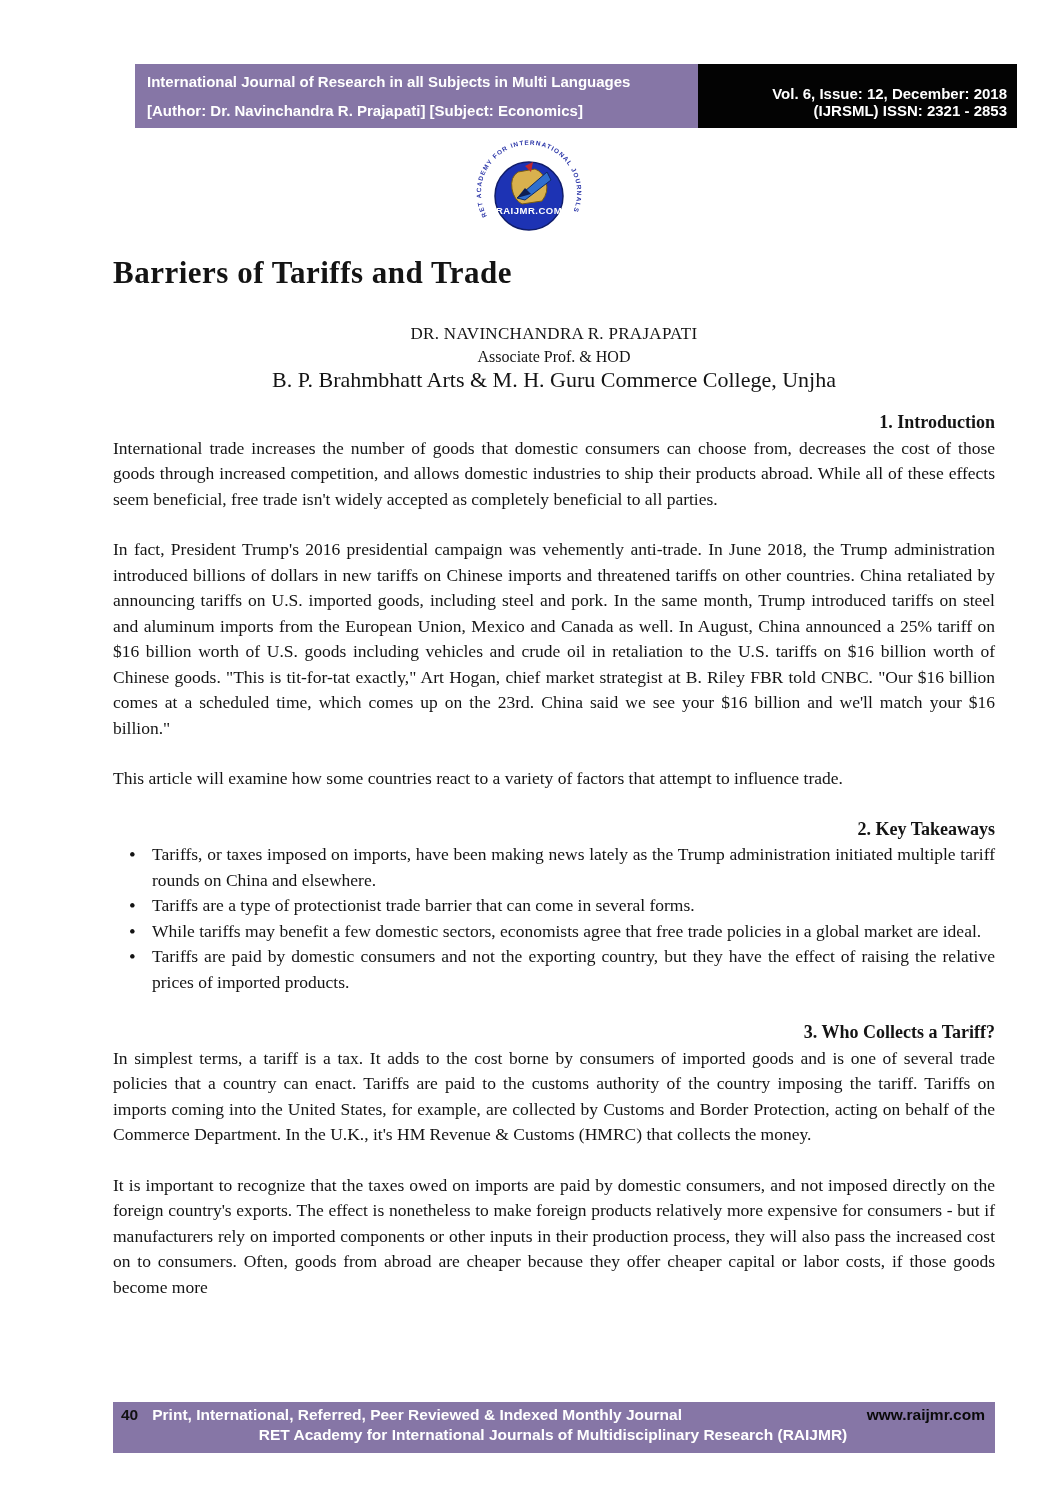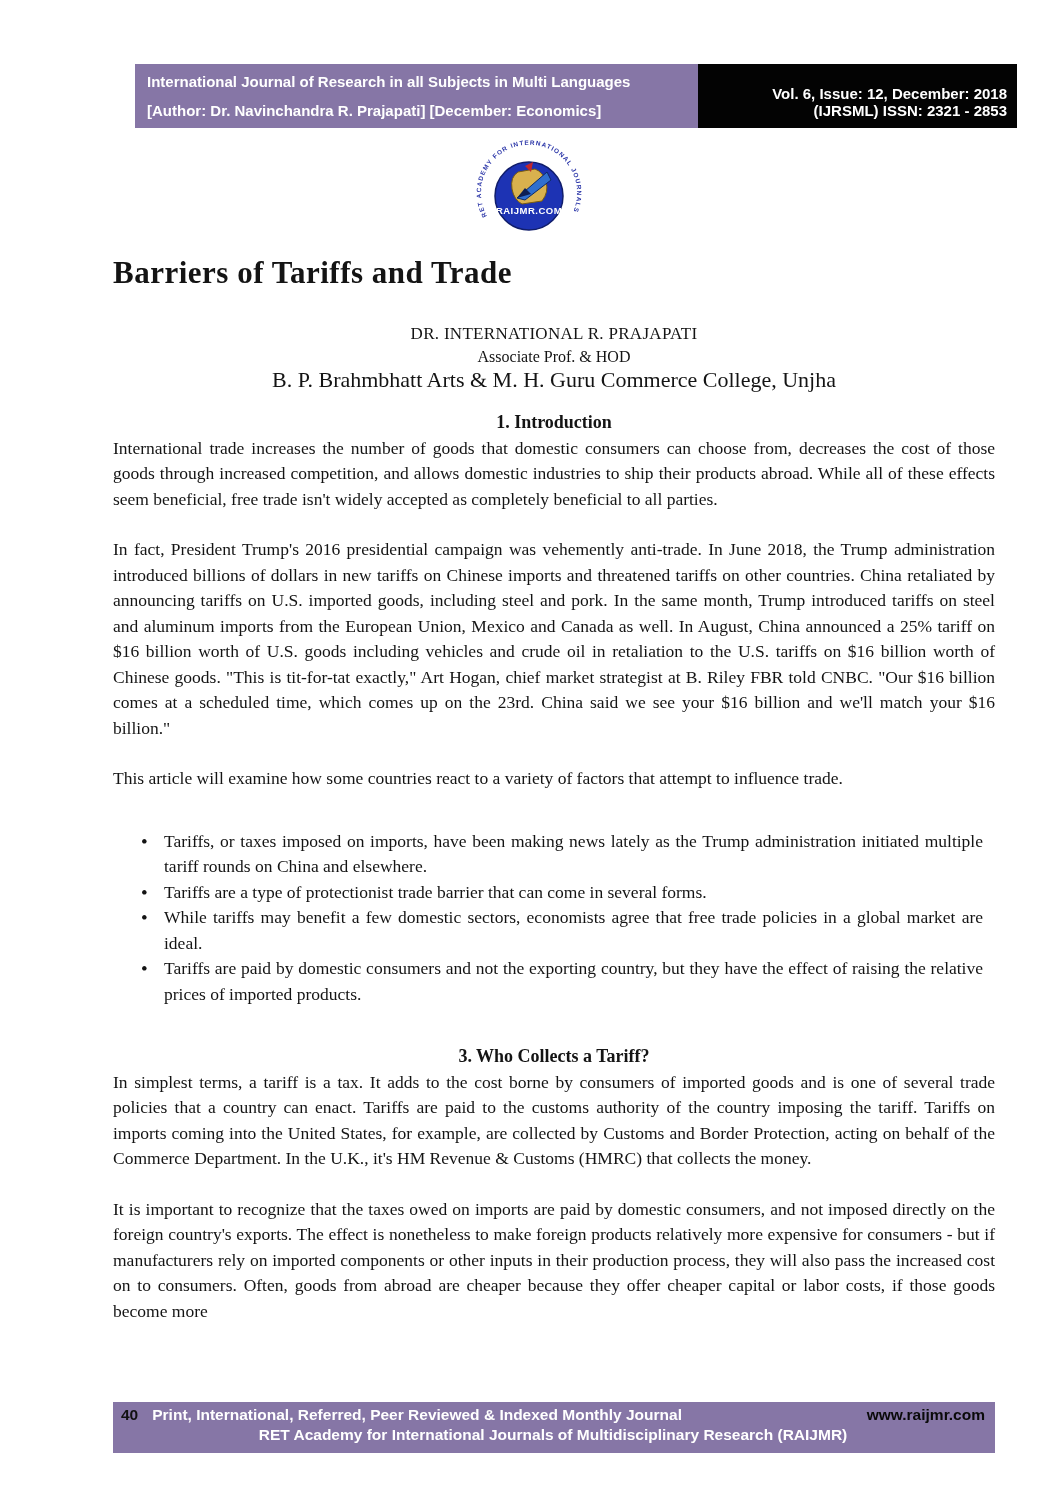--- a/index.html
+++ b/index.html
@@ -72,27 +72,27 @@
   .content {
     position: absolute;
     top: 410px; left: 113px; width: 882px;
     font-size: 17.5px;
     line-height: 25.5px;
     text-align: justify;
   }
   .sec-heading {
     font-weight: bold;
     font-size: 18px;
-    text-align: center;
+    text-align: right;
   }
   .para { margin-bottom: 0; font-family: Liberation Serif, serif; }
   .gap  { height: 25px; }
   ul.takeaways {
     list-style: none;
-    margin: 12px;
+    margin: 0;
   }
   ul.takeaways li {
     position: relative;
     padding-left: 39px;
   }
   ul.takeaways li::before {
     content: "•";
     position: absolute;
     left: 16px; top: 0;
     font-size: 19px;
@@ -119,21 +119,21 @@
   svg .sitetext { font-family: "Liberation Sans", sans-serif; font-size: 9.5px; font-weight: bold; fill: #ffffff; letter-spacing: .5px; }
 </style>
 </head>
 <body>
 
 <div class="page">
 
   <div class="header">
     <div class="header-left">
       <div>International Journal of Research in all Subjects in Multi Languages</div>
-      <div>[Author: Dr. Navinchandra R. Prajapati] [December: Economics]</div>
+      <div>[Author: Dr. Navinchandra R. Prajapati] [Subject: Economics]</div>
     </div>
     <div class="header-right">
       <div>Vol. 6, Issue: 12, December: 2018</div>
       <div>(IJRSML)  ISSN: 2321 - 2853</div>
     </div>
   </div>
 
   <div class="logo-wrap">
     <svg width="112" height="108" viewBox="0 0 112 108">
       <defs>
@@ -146,35 +146,36 @@
       <path d="M45,36 q-8,5 -6,17 q2,11 10,15 l20,-3 q7,-9 4,-19 q-3,-10 -11,-13 z" fill="#d9b14e" stroke="#7a5c10" stroke-width="1"></path>
       <path d="M44,62 L74,36 L78,44 L52,64 Z" fill="#2f6fd0" stroke="#0d2a66" stroke-width="1"></path>
       <path d="M44,62 L58,58 L52,52 Z" fill="#0d1f55"></path>
       <path d="M52,30 L60,26 L58,36 Z" fill="#c0272d"></path>
       <text x="56" y="78" text-anchor="middle" class="sitetext">RAIJMR.COM</text>
     </svg>
   </div>
 
   <h1 class="article-title">Barriers of Tariffs and Trade</h1>
   <div class="byline">
-    <div class="author">DR. INTERNATIONAL R. PRAJAPATI</div>
+    <div class="author">DR. NAVINCHANDRA R. PRAJAPATI</div>
     <div class="role">Associate Prof. &amp; HOD</div>
     <div class="affil">B. P. Brahmbhatt Arts &amp; M. H. Guru Commerce College, Unjha</div>
   </div>
 
   <div class="content">
 
     <div class="sec-heading">1. Introduction</div>
     <p class="para">International trade increases the number of goods that domestic consumers can choose from, decreases the cost of those goods through increased competition, and allows domestic industries to ship their products abroad. While all of these effects seem beneficial, free trade isn't widely accepted as completely beneficial to all parties.</p>
     <div class="gap"></div>
     <p class="para">In fact, President Trump's 2016 presidential campaign was vehemently anti-trade. In June 2018, the Trump administration introduced billions of dollars in new tariffs on Chinese imports and threatened tariffs on other countries. China retaliated by announcing tariffs on U.S. imported goods, including steel and pork. In the same month, Trump introduced tariffs on steel and aluminum imports from the European Union, Mexico and Canada as well. In August, China announced a 25% tariff on $16 billion worth of U.S. goods including vehicles and crude oil in retaliation to the U.S. tariffs on $16 billion worth of Chinese goods. "This is tit-for-tat exactly," Art Hogan, chief market strategist at B. Riley FBR told CNBC. "Our $16 billion comes at a scheduled time, which comes up on the 23rd. China said we see your $16 billion and we'll match your $16 billion."</p>
     <div class="gap"></div>
     <p class="para">This article will examine how some countries react to a variety of factors that attempt to influence trade.</p>
     <div class="gap"></div>
 
+    <div class="sec-heading">2. Key Takeaways</div>
     <ul class="takeaways">
       <li>Tariffs, or taxes imposed on imports, have been making news lately as the Trump administration initiated multiple tariff rounds on China and elsewhere.</li>
       <li>Tariffs are a type of protectionist trade barrier that can come in several forms.</li>
       <li>While tariffs may benefit a few domestic sectors, economists agree that free trade policies in a global market are ideal.</li>
       <li>Tariffs are paid by domestic consumers and not the exporting country, but they have the effect of raising the relative prices of imported products.</li>
     </ul>
     <div class="gap"></div>
 
     <div class="sec-heading">3. Who Collects a Tariff?</div>
     <p class="para">In simplest terms, a tariff is a tax. It adds to the cost borne by consumers of imported goods and is one of several trade policies that a country can enact. Tariffs are paid to the customs authority of the country imposing the tariff. Tariffs on imports coming into the United States, for example, are collected by Customs and Border Protection, acting on behalf of the Commerce Department. In the U.K., it's HM Revenue &amp; Customs (HMRC) that collects the money.</p>

